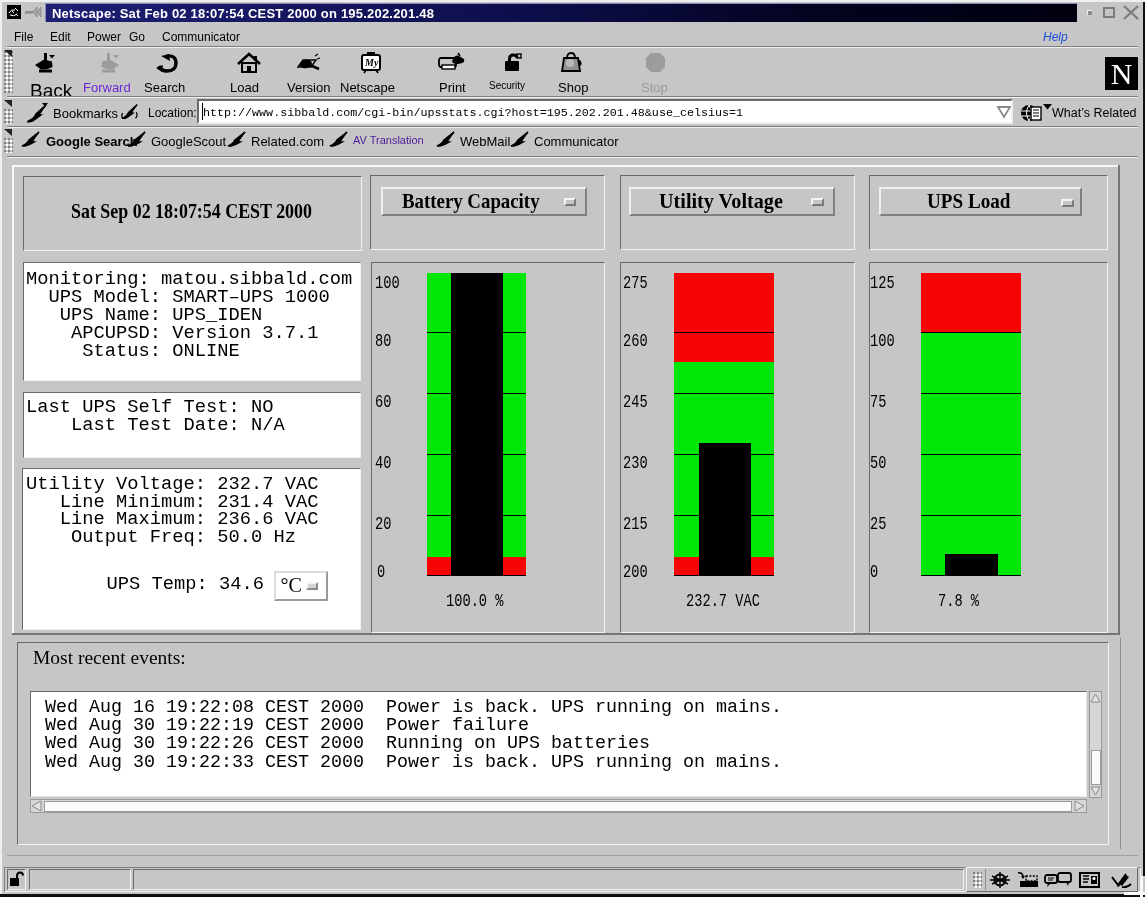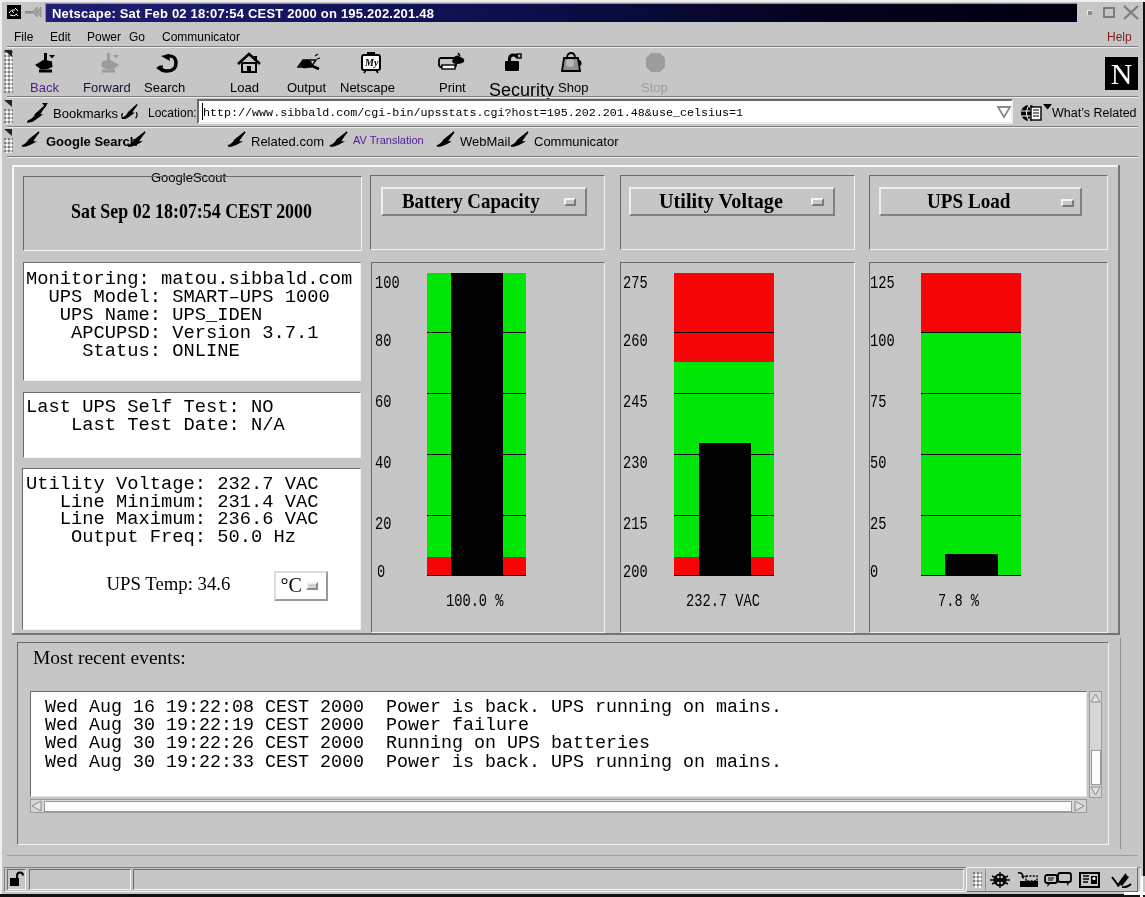--- a/index.html
+++ b/index.html
@@ -41,39 +41,39 @@
 <div class="ab" style="left:1103px;top:7px;width:12px;height:11px;border:2px solid #7c7c7c;"></div>
 <svg class="ab" style="left:1123px;top:5px;" width="16" height="15">
  <path d="M1 1 L15 14 M15 1 L1 14" stroke="#7c7c7c" stroke-width="2.2"></path>
 </svg>
 
 <div class="ab sans" style="left:14px;top:29.5px;font-size:12px;color:#000;">File</div>
 <div class="ab sans" style="left:50px;top:29.5px;font-size:12px;color:#000;">Edit</div>
 <div class="ab sans" style="left:87px;top:29.5px;font-size:12px;color:#000;">Power</div>
 <div class="ab sans" style="left:129px;top:29.5px;font-size:12px;color:#000;">Go</div>
 <div class="ab sans" style="left:162px;top:29.5px;font-size:12px;color:#000;">Communicator</div>
-<div class="ab sans" style="left:1107px;top:29.5px;font-size:12px;color:#7f1d1d;">Help</div>
+<div class="ab sans" style="left:1043px;top:29.5px;font-size:12px;color:#1d4ed8;font-style:italic;">Help</div>
 <div class="ab" style="left:7px;top:46px;width:1131px;height:1px;background:#7e7e7e;"></div>
 <div class="ab" style="left:7px;top:47px;width:1131px;height:1px;background:#efefef;"></div>
 
 <svg class="ab" style="left:33px;top:52px;" width="26" height="22">
  <rect x="11" y="1" width="3" height="9" fill="#000"></rect>
  <path d="M16 3 L22 3 L19 6.5 Z" fill="#000"></path>
  <path d="M2 13 L11 7.5 L19 9.5 L19.5 15 Q14 18 8 17.5 Z" fill="#000"></path>
  <rect x="6" y="17.5" width="13" height="3" fill="#000"></rect>
 </svg>
-<div class="ab sans" style="left:30px;top:80px;font-size:13px;color:#4c1d95;">Back</div>
+<div class="ab sans" style="left:30px;top:80px;font-size:19px;color:#000000;">Back</div>
 
 <svg class="ab" style="left:95px;top:52px;" width="26" height="22">
  <rect x="12" y="1" width="3" height="9" fill="#9c9c9c"></rect>
  <path d="M18 3 L24 3 L21 6.5 Z" fill="#9c9c9c"></path>
  <path d="M24 13 L15 7.5 L7 9.5 L6.5 15 Q12 18 18 17.5 Z" fill="#9c9c9c"></path>
  <rect x="7" y="17.5" width="13" height="3" fill="#9c9c9c"></rect>
 </svg>
-<div class="ab sans" style="left:83px;top:80px;font-size:13px;color:#0f172a;">Forward</div>
+<div class="ab sans" style="left:83px;top:80px;font-size:13px;color:#6d28d9;">Forward</div>
 
 <svg class="ab" style="left:155px;top:52px;" width="26" height="22">
  <path d="M6 4 L14 2 L15 9 Z" fill="#000"></path>
  <path d="M12 4 Q21 3 21 11 Q21 19 12 19 Q6 19 4 14" stroke="#000" stroke-width="3.4" fill="none"></path>
  <path d="M1 16 L8 13 L7 20 Z" fill="#000"></path>
 </svg>
 <div class="ab sans" style="left:144px;top:80px;font-size:13px;color:#000;">Search</div>
 
 <svg class="ab" style="left:236px;top:52px;" width="26" height="22">
  <path d="M2 12 L13 2 L24 12" stroke="#000" stroke-width="2.6" fill="none"></path>
@@ -82,21 +82,21 @@
  <rect x="11" y="14" width="4" height="6" fill="#000"></rect>
 </svg>
 <div class="ab sans" style="left:230px;top:80px;font-size:13px;color:#000;">Load</div>
 
 <svg class="ab" style="left:296px;top:52px;" width="26" height="22">
  <path d="M2 15 L7 8 L20 8 L15 15 Z" fill="none" stroke="#000" stroke-width="1.4"></path>
  <ellipse cx="10" cy="12" rx="6" ry="4.2" fill="#000" transform="rotate(-12 10 12)"></ellipse>
  <path d="M15 13.5 L23 17" stroke="#000" stroke-width="2.6"></path>
  <path d="M19 4 l3 -2 M21 7 l3 -1" stroke="#000" stroke-width="1.2"></path>
 </svg>
-<div class="ab sans" style="left:287px;top:80px;font-size:13px;color:#000;">Output</div>
+<div class="ab sans" style="left:287px;top:80px;font-size:13px;color:#000;">Version</div>
 
 <svg class="ab" style="left:358px;top:51px;" width="26" height="24">
  <rect x="4" y="4" width="18" height="15" rx="2" fill="#fff" stroke="#000" stroke-width="2"></rect>
  <text x="7" y="15" font-family="Liberation Serif,serif" font-style="italic" font-weight="bold" font-size="10" fill="#000">My</text>
  <rect x="9" y="1" width="8" height="3" fill="#000"></rect>
  <path d="M8 19 l-2 3 M18 19 l2 3" stroke="#000" stroke-width="1.6"></path>
 </svg>
 <div class="ab sans" style="left:340px;top:80px;font-size:13px;color:#000;">Netscape</div>
 
 <svg class="ab" style="left:438px;top:52px;" width="28" height="22">
@@ -105,21 +105,21 @@
  <path d="M14 9 Q17 2 21 4 L26 7 Q27 10 24 11 Q19 13 15 11 Z" fill="#000"></path>
  <path d="M20 1 l2 3" stroke="#000" stroke-width="1.6"></path>
 </svg>
 <div class="ab sans" style="left:439px;top:80px;font-size:13px;color:#000;">Print</div>
 
 <svg class="ab" style="left:500px;top:51px;" width="26" height="23">
  <path d="M8 10 V8 Q8 2.5 13.5 2.5 Q18.5 2.5 18.5 7 L15.5 7 Q15.5 5.5 13.5 5.5 Q11 5.5 11 8 V10 Z" fill="#000"></path>
  <rect x="5" y="10" width="14" height="10" rx="1" fill="#000"></rect>
  <rect x="17" y="3" width="4" height="4" fill="none" stroke="#000" stroke-width="1.4"></rect>
 </svg>
-<div class="ab sans" style="left:489px;top:80px;font-size:18px;color:#000;">Security</div>
+<div class="ab sans" style="left:489px;top:80px;font-size:10px;color:#000;">Security</div>
 
 <svg class="ab" style="left:560px;top:51px;" width="26" height="23">
  <path d="M4 7 L18 7 L20 20 L2 20 Z" fill="#909090" stroke="#000" stroke-width="1.8"></path>
  <circle cx="10" cy="12" r="4" fill="#b8b8b8"></circle>
  <path d="M7 7 Q7 2 11 2 Q15 2 15 7" fill="none" stroke="#000" stroke-width="1.8"></path>
  <path d="M18 8 Q23 10 21 15 L19 13" fill="#000"></path>
 </svg>
 <div class="ab sans" style="left:558px;top:80px;font-size:13px;color:#000;">Shop</div>
 
 <svg class="ab" style="left:645px;top:52px;" width="22" height="22">
@@ -174,21 +174,21 @@
     <path d="M0 0 L8 0 L8 7 Z" fill="#222"></path>
   </svg>
 <div class="ab grip" style="left:4px;top:138px;width:9px;height:15px;"></div>
 <svg class="ab" style="left:21px;top:131px;" width="21" height="17">
  <path d="M1 15 Q6 13 8 9 L18 1 Q13 7 11 11 L13 11 Q8 14 4 15 Z" fill="#000" stroke="#000" stroke-width="1.6"></path>
 </svg>
 <div class="ab sans" style="left:46px;top:133.5px;font-size:13px;color:#000;font-weight:bold;">Google Search</div>
 <svg class="ab" style="left:127px;top:131px;" width="21" height="17">
  <path d="M1 15 Q6 13 8 9 L18 1 Q13 7 11 11 L13 11 Q8 14 4 15 Z" fill="#000" stroke="#000" stroke-width="1.6"></path>
 </svg>
-<div class="ab sans" style="left:151px;top:133.5px;font-size:13px;color:#000;margin-top:36px;">GoogleScout</div>
+<div class="ab sans" style="left:151px;top:133.5px;font-size:13px;color:#000;">GoogleScout</div>
 <svg class="ab" style="left:227px;top:131px;" width="21" height="17">
  <path d="M1 15 Q6 13 8 9 L18 1 Q13 7 11 11 L13 11 Q8 14 4 15 Z" fill="#000" stroke="#000" stroke-width="1.6"></path>
 </svg>
 <div class="ab sans" style="left:251px;top:133.5px;font-size:13px;color:#000;">Related.com</div>
 <svg class="ab" style="left:329px;top:131px;" width="21" height="17">
  <path d="M1 15 Q6 13 8 9 L18 1 Q13 7 11 11 L13 11 Q8 14 4 15 Z" fill="#000" stroke="#000" stroke-width="1.6"></path>
 </svg>
 <div class="ab sans" style="left:353px;top:133.5px;font-size:11px;color:#4c1d95;">AV Translation</div>
 <svg class="ab" style="left:436px;top:131px;" width="21" height="17">
  <path d="M1 15 Q6 13 8 9 L18 1 Q13 7 11 11 L13 11 Q8 14 4 15 Z" fill="#000" stroke="#000" stroke-width="1.6"></path>
@@ -233,21 +233,21 @@
 
 <div class="ab sunk wbox" style="left:23px;top:392px;width:338px;height:66px;"></div>
 <pre class="ab mono" style="left:26px;top:397.7px;font-size:18.75px;line-height:18.1px;color:#000;">Last UPS Self Test: NO
     Last Test Date: N/A</pre>
 
 <div class="ab sunk wbox" style="left:22px;top:468px;width:339px;height:162px;"></div>
 <pre class="ab mono" style="left:26px;top:476.3px;font-size:18.75px;line-height:17.6px;color:#000;">Utility Voltage: 232.7 VAC
    Line Minimum: 231.4 VAC
    Line Maximum: 236.6 VAC
     Output Freq: 50.0 Hz</pre>
-<div class="ab mono" style="left:106.5px;top:575px;font-size:18.75px;line-height:18.75px;color:#000;font-family:Liberation Serif, serif;">UPS Temp: 34.6</div>
+<div class="ab mono" style="left:106.5px;top:575px;font-size:18.75px;line-height:18.75px;color:#000;">UPS Temp: 34.6</div>
 <div class="ab" style="left:274px;top:571px;width:54px;height:30px;background:#fff;border-top:2px solid #dcdcdc;border-left:2px solid #dcdcdc;border-bottom:2px solid #9a9a9a;border-right:2px solid #9a9a9a;"></div>
 <div class="ab serif" style="left:280.5px;top:574.3px;font-size:20px;color:#000;">°C</div>
 <div class="ab" style="left:306px;top:582px;width:12px;height:8px;background:#d4d4d4;border-top:2px solid #f4f4f4;border-left:2px solid #f4f4f4;border-bottom:2px solid #8a8a8a;border-right:2px solid #8a8a8a;"></div>
 
 <div class="ab sunk" style="left:371px;top:262px;width:234px;height:371px;"></div>
 <div class="ab sunk" style="left:620px;top:262px;width:235px;height:371px;"></div>
 <div class="ab sunk" style="left:869px;top:262px;width:239px;height:371px;"></div>
 
 <div class="ab mono" style="left:375.3px;top:274.2px;font-size:18px;line-height:18px;transform:scaleX(0.76);transform-origin:left top;">100</div>
 <div class="ab mono" style="left:375.3px;top:332.3px;font-size:18px;line-height:18px;transform:scaleX(0.76);transform-origin:left top;">80</div>

